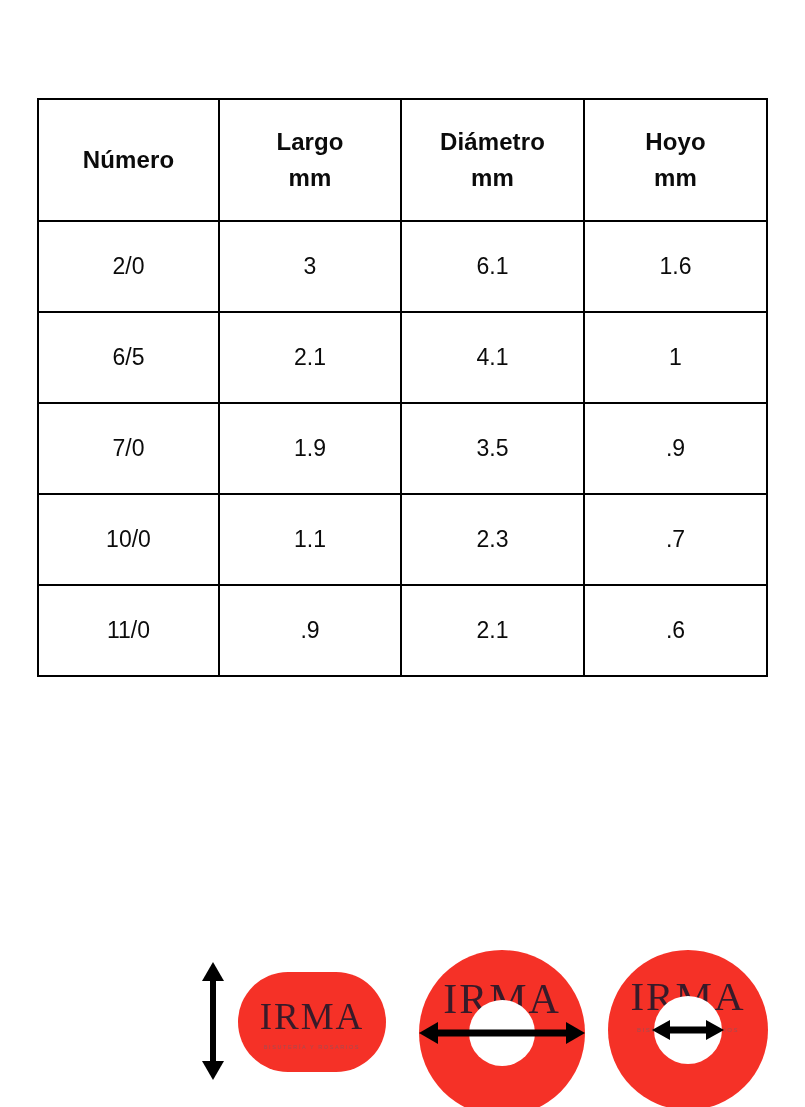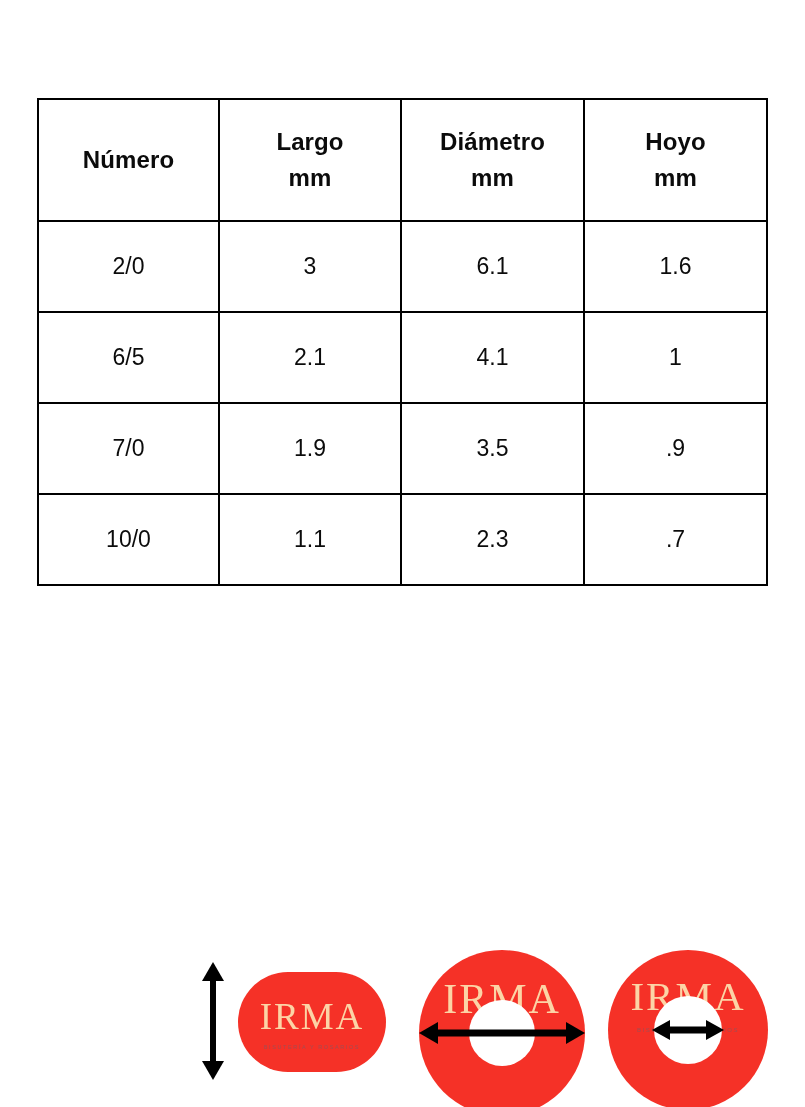--- a/index.html
+++ b/index.html
@@ -128,21 +128,21 @@
     left: 0;
     right: 0;
     display: flex;
     flex-direction: column;
     align-items: center;
     pointer-events: none;
     user-select: none;
   }
   .wm-main {
     font-family: "Liberation Serif", serif;
-    color: #fef9c3;
+    color: #0f172a;
     opacity: 0.82;
     line-height: 1;
     letter-spacing: 2px;
   }
   .wm-sub {
     font-family: "Liberation Sans", sans-serif;
     color: #6b6170;
     opacity: 0.6;
     letter-spacing: 1.6px;
     white-space: nowrap;
@@ -225,20 +225,26 @@
         <td>1.9</td>
         <td>3.5</td>
         <td>.9</td>
       </tr>
       <tr class="body-row">
         <td>10/0</td>
         <td>1.1</td>
         <td>2.3</td>
         <td>.7</td>
       </tr>
+      <tr class="body-row">
+        <td>11/0</td>
+        <td>.9</td>
+        <td>2.1</td>
+        <td>.6</td>
+      </tr>
     </tbody>
   </table>
 
   <div class="largo-arrow">
     <svg width="40" height="118" viewBox="0 0 40 118" xmlns="http://www.w3.org/2000/svg">
       <line x1="20" y1="14" x2="20" y2="104" stroke="#000000" stroke-width="6"></line>
       <polygon points="20,0 31,19 9,19" fill="#000000"></polygon>
       <polygon points="20,118 31,99 9,99" fill="#000000"></polygon>
     </svg>
   </div>

